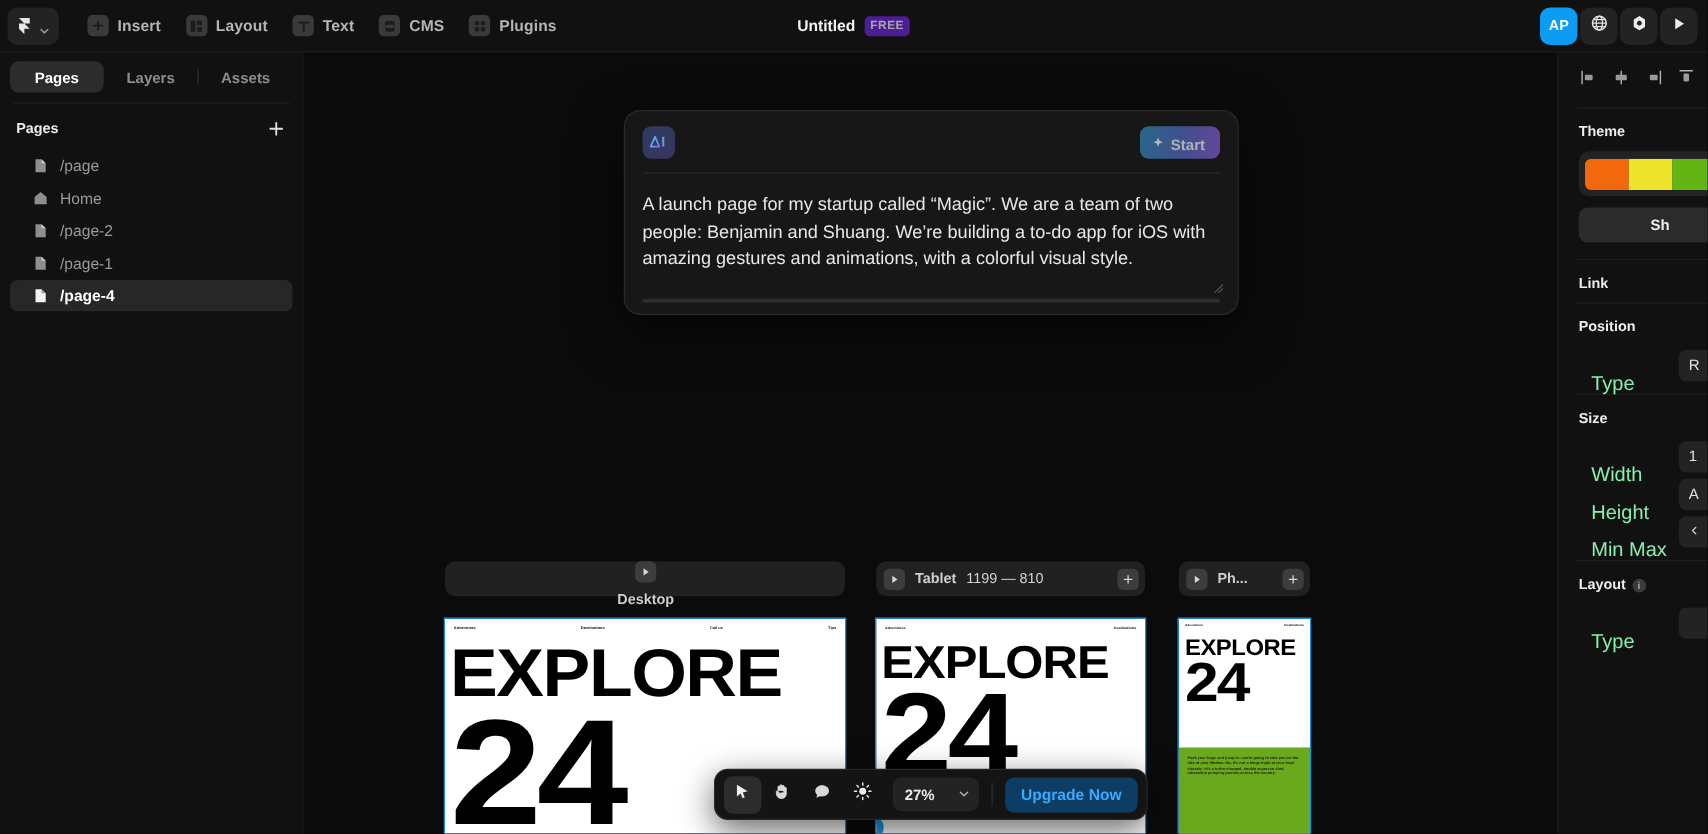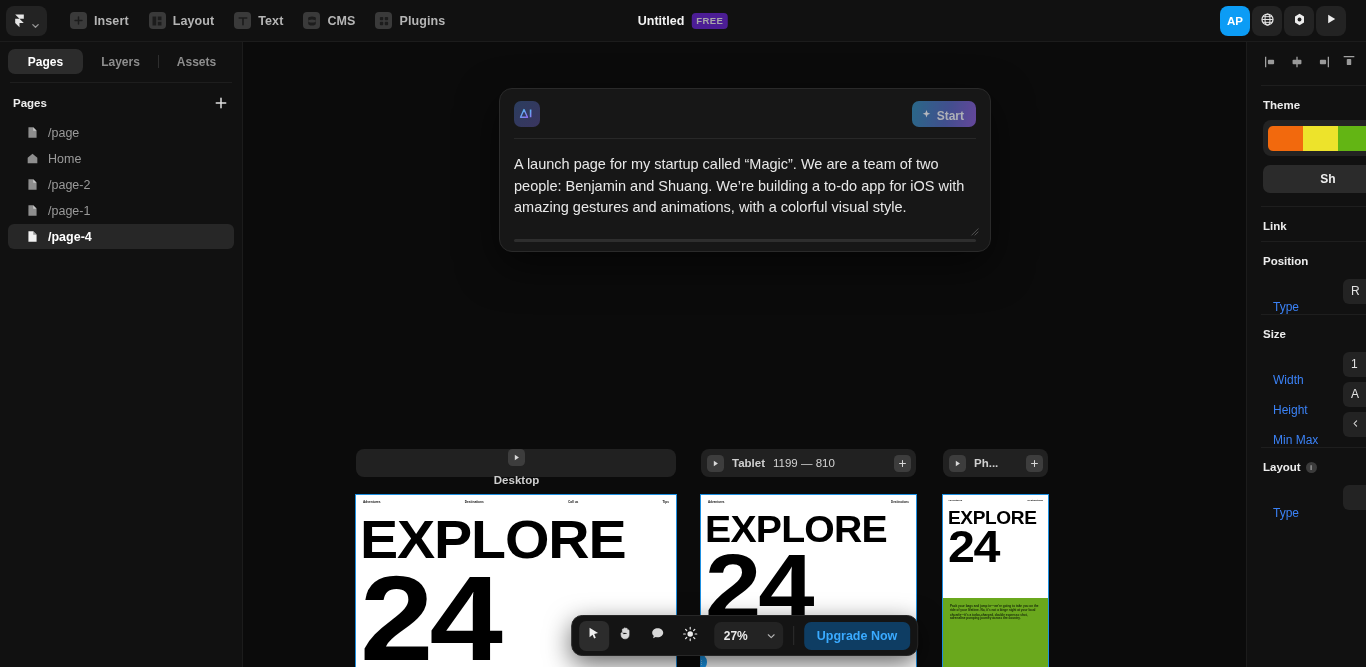--- a/index.html
+++ b/index.html
@@ -41,21 +41,21 @@
   .title-block {
     position: absolute; left: 50%; top: 50%; transform: translate(-50%,-50%);
     display: flex; align-items: center; gap: 7px;
   }
   .doc-title { color: #f2f2f2; font-size: 12.5px; font-weight: 700; }
   .free-badge {
     background: #4c1d95; color: #a8a8a8; font-size: 9.5px; font-weight: 700;
     padding: 2.5px 5px; border-radius: 4px; letter-spacing: .4px;
   }
 
-  .top-right { position: absolute; right: 20px; top: 6px; display: flex; gap: 2px; align-items: flex-start; }
+  .top-right { position: absolute; right: 8px; top: 6px; display: flex; gap: 2px; align-items: flex-start; }
   .avatar-btn {
     width: 30px; height: 30px; border-radius: 8px; background: #0c9cf5;
     color: #fff; font-size: 11.5px; font-weight: 700;
     display: flex; align-items: center; justify-content: center;
   }
   .tb-icon-btn {
     width: 30px; height: 30px; border-radius: 8px; background: #232323;
     display: flex; align-items: center; justify-content: center;
   }
 
@@ -229,21 +229,21 @@
   }
   .rp-swatch i { display: block; height: 100%; flex: 1; }
   .rp-btn-wide {
     margin: 9px 0 0 16px; width: 130px; height: 28px; background: #2b2b2b;
     border-radius: 7px; display: flex; align-items: center; justify-content: center;
     color: #efefef; font-size: 12px; font-weight: 600;
   }
   .rp-field-row {
     display: flex; align-items: center; height: 30px; padding-left: 26px; gap: 8px;
   }
-  .rp-label { color: #3b82f6; font-size: 12px; font-weight: 500; width: 62px; flex: none; margin-top: 32px; }
+  .rp-label { color: #86efac; font-size: 16px; font-weight: 500; width: 62px; flex: none; margin-top: 32px; }
   .rp-control {
     height: 25px; background: #232323; border-radius: 6px;
     display: flex; align-items: center; padding: 0 8px; gap: 6px;
     color: #e3e3e3; font-size: 12px; font-weight: 500; min-width: 62px;
   }
   .info-dot {
     width: 11px; height: 11px; border-radius: 50%; background: #3b3b3b;
     color: #aaa; font-size: 8px; font-weight: 700;
     display: inline-flex; align-items: center; justify-content: center;
   }

